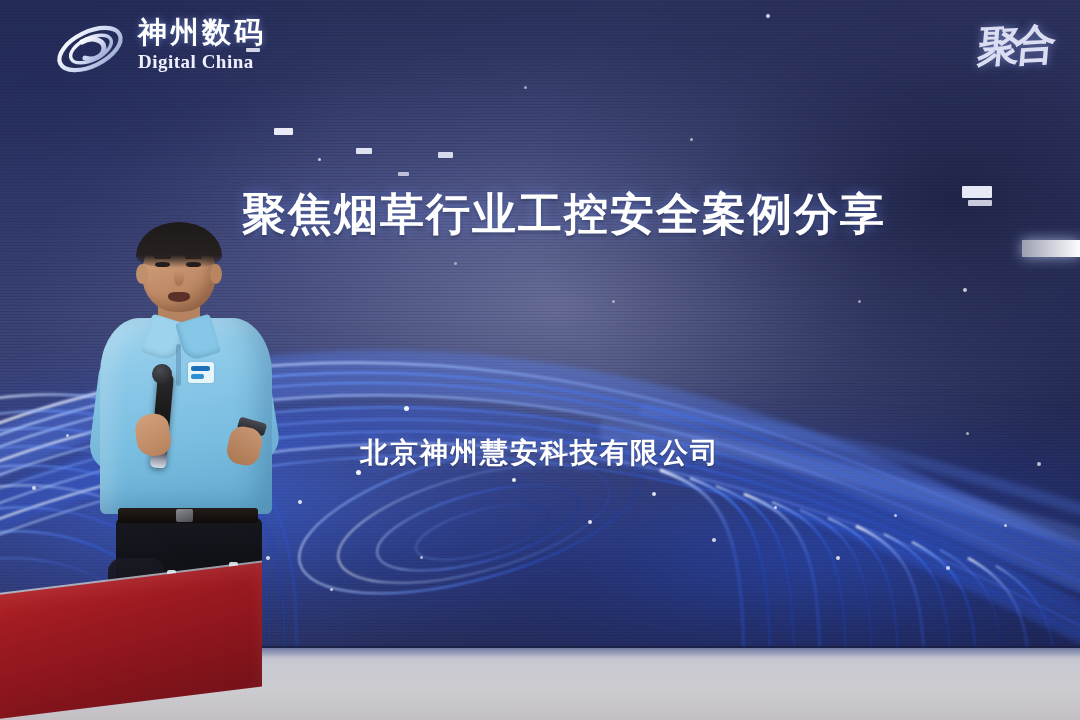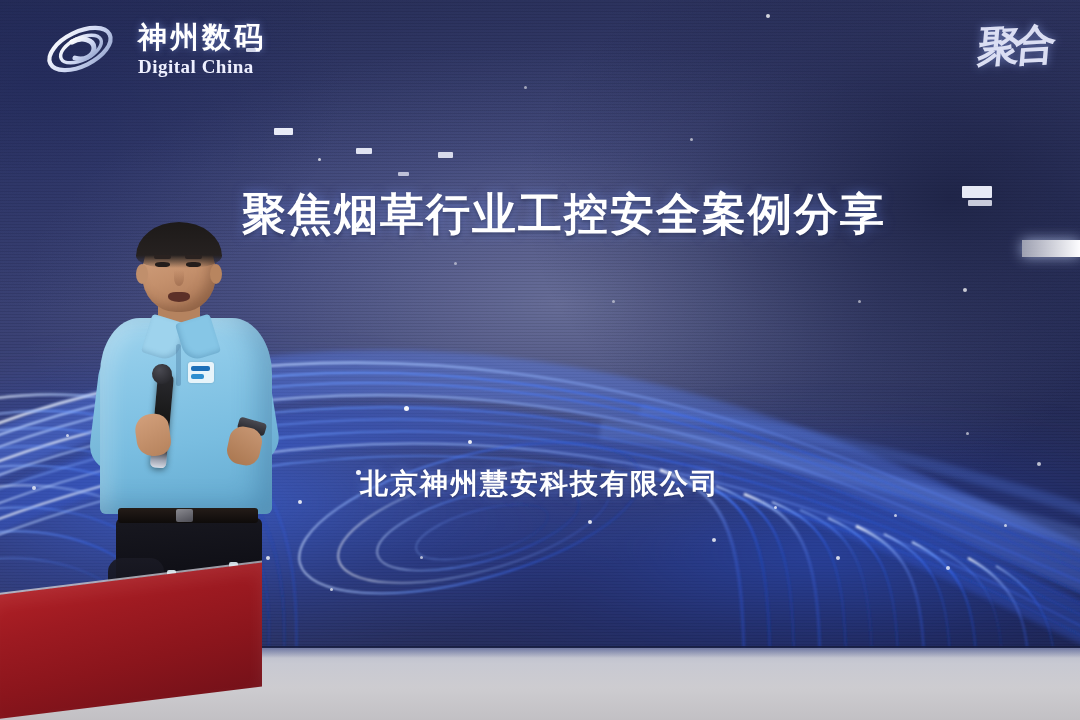--- a/index.html
+++ b/index.html
@@ -63,28 +63,28 @@
     white-space:nowrap;
     padding-left:24px;
   }
   .screen-date{
     position:absolute;left:0;top:350px;width:1080px;
     text-align:center;
     font-size:26px;font-weight:700;color:#ffffff;letter-spacing:1px;
     text-shadow:0 0 9px rgba(130,155,255,.5), 0 1px 3px rgba(0,0,0,.4);
   }
   .screen-company{
-    position:absolute;left:0;top:465px;width:1080px;
+    position:absolute;left:0;top:434px;width:1080px;
     text-align:center;
     font-size:28px;font-weight:700;color:#ffffff;letter-spacing:2px;
     text-shadow:0 0 10px rgba(120,150,255,.55), 0 1px 3px rgba(0,0,0,.45);
   }
 
   
-  .logo-dc{position:absolute;left:42px;top:18px;display:flex;align-items:center;gap:20px;}
+  .logo-dc{position:absolute;left:52px;top:18px;display:flex;gap:10px;}
   .logo-mark{width:76px;height:62px;position:relative;}
   .logo-text{display:flex;flex-direction:column;line-height:1;}
   .logo-cn{font-size:29px;font-weight:700;color:#fff;letter-spacing:3px;
            text-shadow:0 0 7px rgba(150,175,255,.5);}
   .logo-en{font-size:19px;font-weight:700;color:#eef0ff;letter-spacing:.5px;
            font-family:"Liberation Serif","DejaVu Serif",serif;margin-top:5px;}
 
   
   .brand-right{position:absolute;right:30px;top:18px;text-align:right;}
   .brand-calli{

